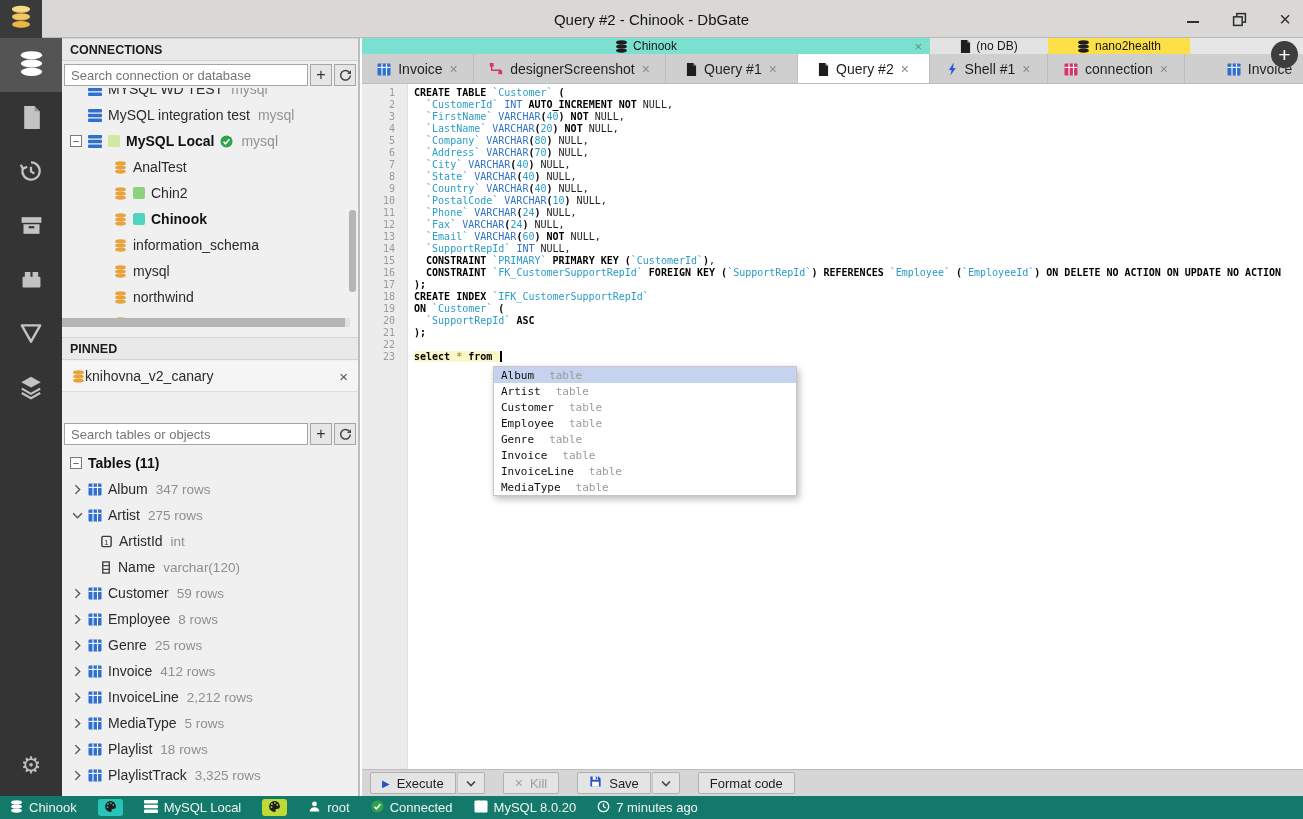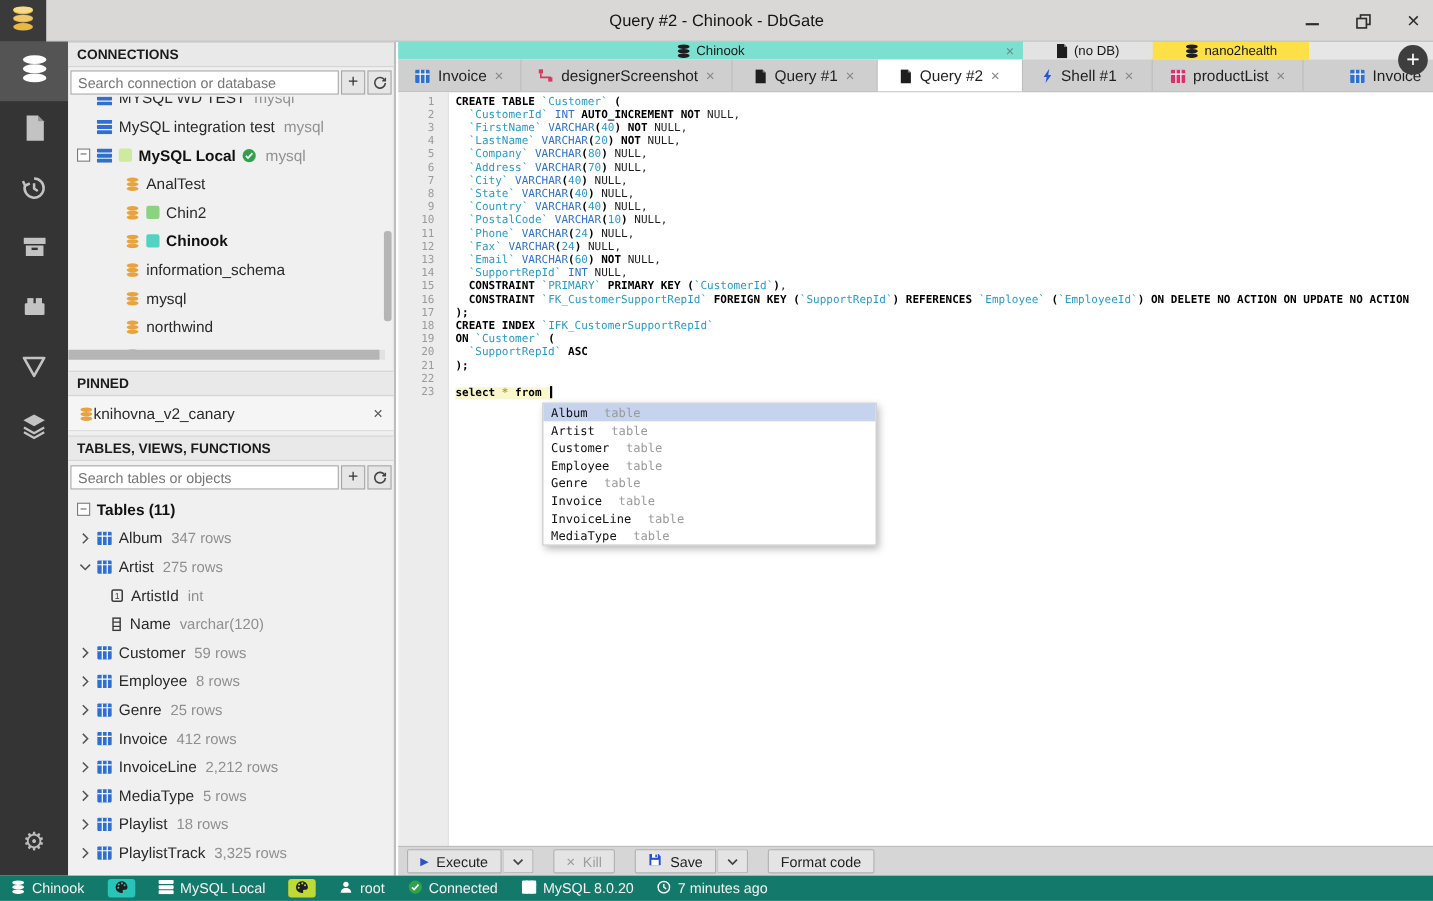--- a/index.html
+++ b/index.html
@@ -356,21 +356,20 @@
             <ellipse cx="7" cy="2.6" rx="5.8" ry="2.2"></ellipse>
             <ellipse cx="7" cy="7" rx="5.8" ry="2.2"></ellipse>
             <ellipse cx="7" cy="11.4" rx="5.8" ry="2.2"></ellipse>
           </g>
         </svg>
       </span>
     <span class="gap"></span>
     <span class="row-label">knihovna_v2_canary</span>
     <span class="pinned-close">×</span>
   </div>
-  <div class="section-header" style="top:358px">TABLES, VIEWS, FUNCTIONS</div>
   <div class="search-row" style="top:384px">
     <input class="search-input" placeholder="Search tables or objects" style="">
     <span class="sq-btn">+</span>
     <span class="sq-btn">
         <svg width="13" height="13" viewBox="0 0 14 14" fill="none" stroke="#444" stroke-width="1.6">
           <path d="M11.6 4.3A5.2 5.2 0 1 0 12.2 7"></path>
           <path d="M12.2 1.8v3h-3" stroke-width="1.4"></path>
         </svg>
       </span>
   </div>
@@ -713,21 +712,21 @@
       <span class="iconbox">
         <svg width="14" height="13" viewBox="0 0 14 13">
           <rect x="0.5" y="0.5" width="13" height="12" rx="1" fill="#d6336c"></rect>
           <g stroke="#fff" stroke-width="1.1">
             <line x1="0.5" y1="4.4" x2="13.5" y2="4.4"></line>
             <line x1="5" y1="0.5" x2="5" y2="12.5"></line>
             <line x1="9.5" y1="0.5" x2="9.5" y2="12.5"></line>
           </g>
         </svg>
       </span>
-      <span>productList</span>
+      <span>connection</span>
       <span class="tab-close">×</span>
     </div>
     <div class="tab" style="width: 150px;">
       <span class="iconbox">
         <svg width="14" height="13" viewBox="0 0 14 13">
           <rect x="0.5" y="0.5" width="13" height="12" rx="1" fill="#2f6fce"></rect>
           <g stroke="#fff" stroke-width="1.1">
             <line x1="0.5" y1="4.4" x2="13.5" y2="4.4"></line>
             <line x1="5" y1="0.5" x2="5" y2="12.5"></line>
             <line x1="9.5" y1="0.5" x2="9.5" y2="12.5"></line>

